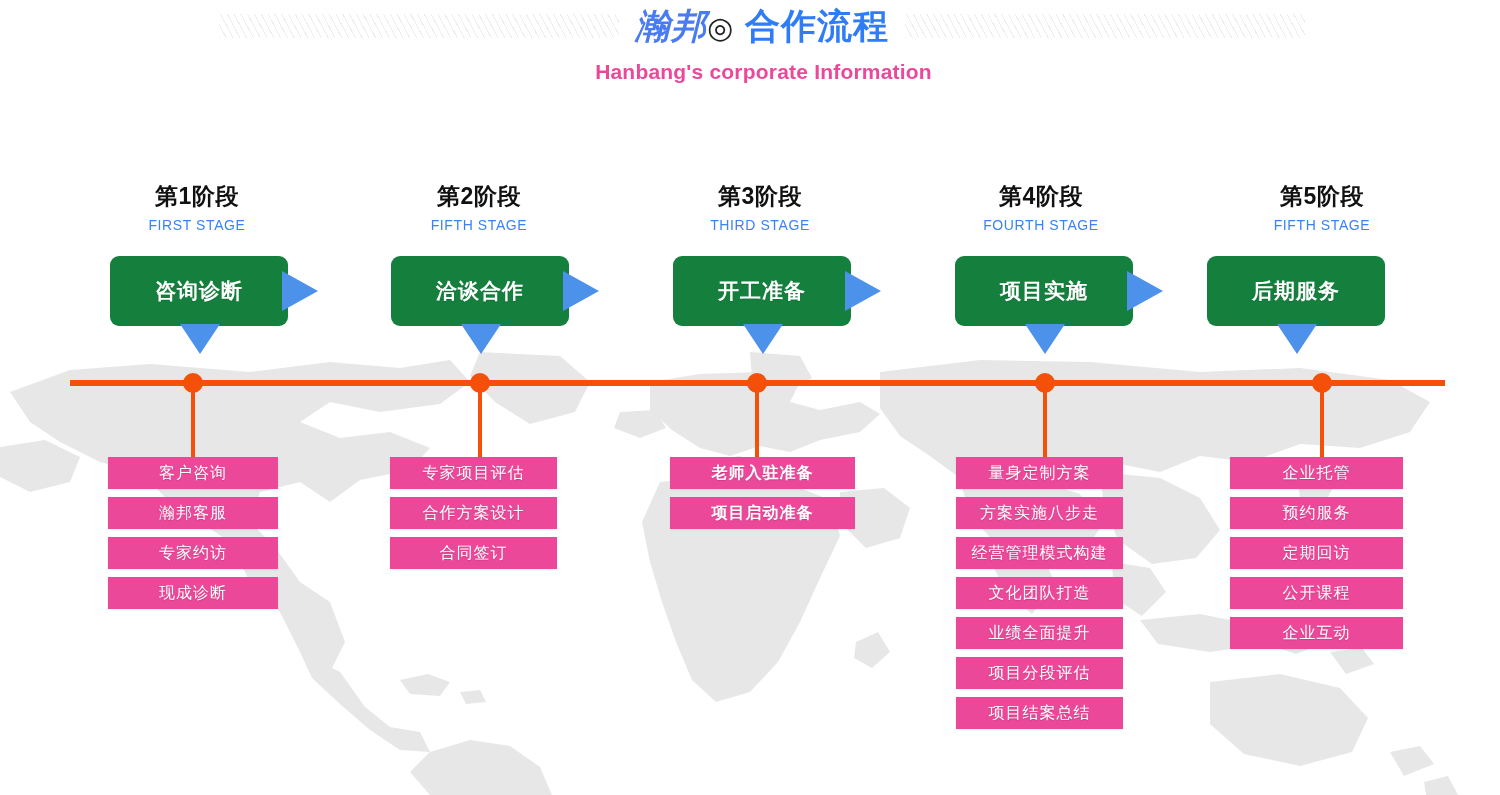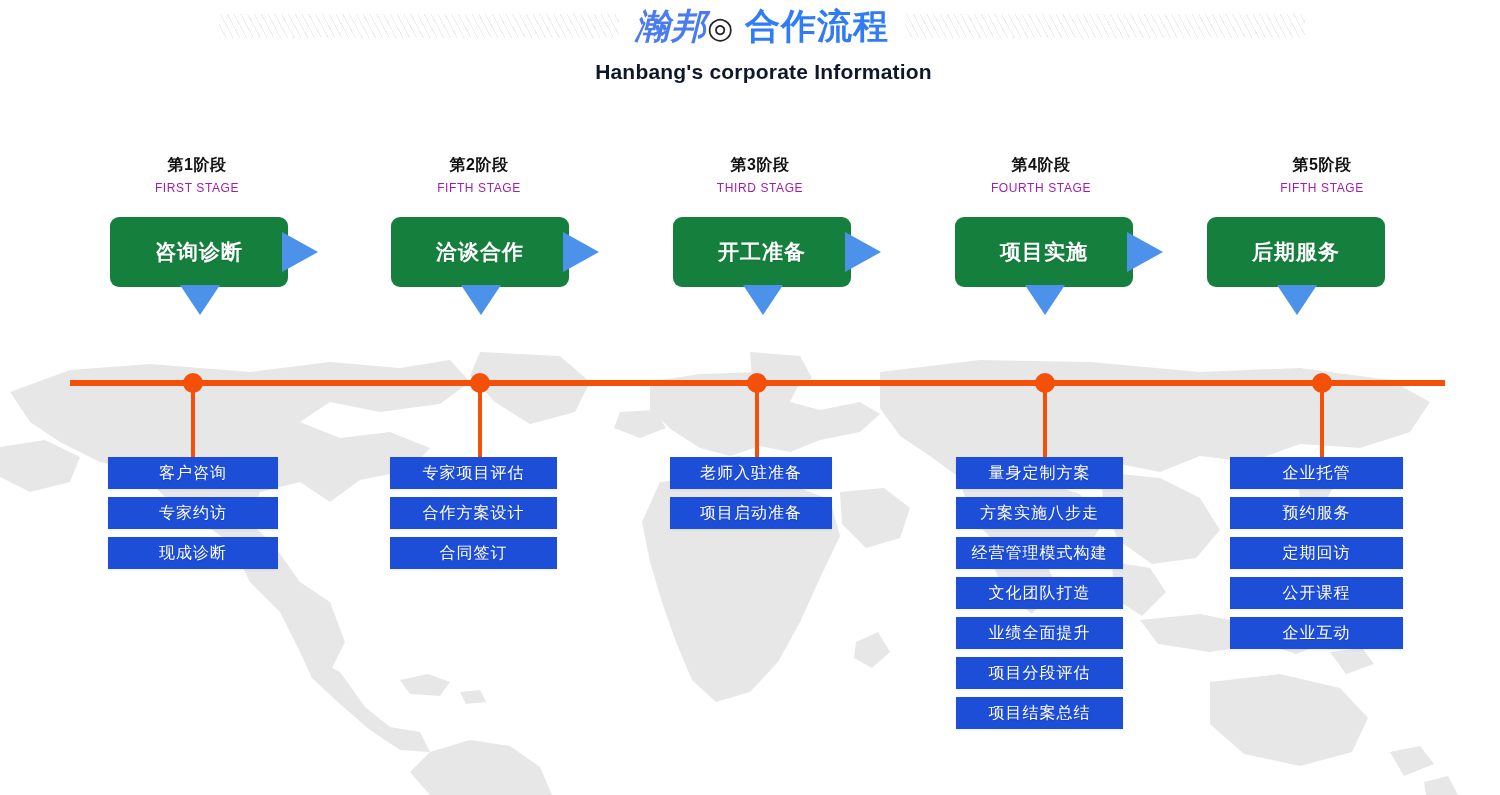--- a/index.html
+++ b/index.html
@@ -55,21 +55,21 @@
   }
   #title-brand { font-family: "DejaVu Sans", "Liberation Sans", sans-serif; font-style: italic; }
   #title-mark  { font-size: 30px; color: #222; font-weight: normal; }
   #title-main  { color: #2f7cf6; }
   #subtitle {
     position: absolute;
     left: 0; top: 60px; width: 1500px;
     text-align: center;
     font-size: 21px;
     font-weight: bold;
-    color: #0f172a;
+    color: #ec4899;
     letter-spacing: .2px;
     padding-left: 27px;
   }
 
   
   #rail {
     position: absolute;
     left: 70px; top: 380px;
     width: 1375px; height: 6px;
     background: #f5500a;
@@ -78,25 +78,25 @@
 
   
   .stage {
     position: absolute;
     top: 155px;
     width: 230px;
     z-index: 4;
   }
   .stage-head { text-align: center; }
   .stage-cn {
-    font-size: 16px; font-weight: bold; color: #111;
-    letter-spacing: .5px; line-height: 1.25;
+    font-size: 23px; font-weight: bold; color: #111;
+    letter-spacing: .5px; line-height: 1.25; margin-top: 27px;
   }
   .stage-en {
-    font-size: 12px; color: #a21caf; letter-spacing: .6px;
+    font-size: 14px; color: #3b82f6; letter-spacing: .6px;
     margin-top: 6px; line-height: 1.2;
   }
 
   
   .bubble-wrap {
     position: relative;
     margin-top: 22px;
     height: 100px;
   }
   .bubble {
@@ -148,21 +148,21 @@
     z-index: 3;
   }
 
   
   .items {
     position: absolute;
     top: 457px;
     z-index: 5;
   }
   .item {
-    background: #1d4ed8;
+    background: #ec4899;
     color: #ffffff;
     height: 32px;
     margin-bottom: 8px;
     display: flex; align-items: center; justify-content: center;
     font-size: 16px;
     letter-spacing: 1px;
     font-family: "DejaVu Sans", "Liberation Sans", sans-serif;
     text-shadow: 0 1px 1px rgba(0,0,0,.15);
     box-shadow: 0 1px 2px rgba(0,0,0,.08);
   }
@@ -249,20 +249,21 @@
           <span class="bubble-label">咨询诊断</span>
         </div>
         <div class="bubble-arrow-right"></div>
         <div class="bubble-tail-down"></div>
       </div>
     </div>
     <div class="dot" style="left: 183px;"></div>
     <div class="stem" style="left: 191px; height: 74px;"></div>
     <div class="items" style="left: 108px; width: 170px;">
       <div class="item">客户咨询</div>
+      <div class="item">瀚邦客服</div>
       <div class="item">专家约访</div>
       <div class="item">现成诊断</div>
     </div>
     <div class="stage" style="left: 364px;">
       <div class="stage-head">
         <div class="stage-cn">第2阶段</div>
         <div class="stage-en">FIFTH STAGE</div>
       </div>
       <div class="bubble-wrap" style="margin-left: 27px;">
         <div class="bubble">
@@ -287,21 +288,21 @@
       <div class="bubble-wrap" style="margin-left: 28px;">
         <div class="bubble">
           <span class="bubble-label">开工准备</span>
         </div>
         <div class="bubble-arrow-right"></div>
         <div class="bubble-tail-down"></div>
       </div>
     </div>
     <div class="dot" style="left: 747px;"></div>
     <div class="stem" style="left: 755px; height: 74px;"></div>
-    <div class="items" style="left: 670px; width: 162px;">
+    <div class="items" style="left: 670px; width: 185px; font-weight: bold;">
       <div class="item">老师入驻准备</div>
       <div class="item">项目启动准备</div>
     </div>
     <div class="stage" style="left: 926px;">
       <div class="stage-head">
         <div class="stage-cn">第4阶段</div>
         <div class="stage-en">FOURTH STAGE</div>
       </div>
       <div class="bubble-wrap" style="margin-left: 29px;">
         <div class="bubble">

